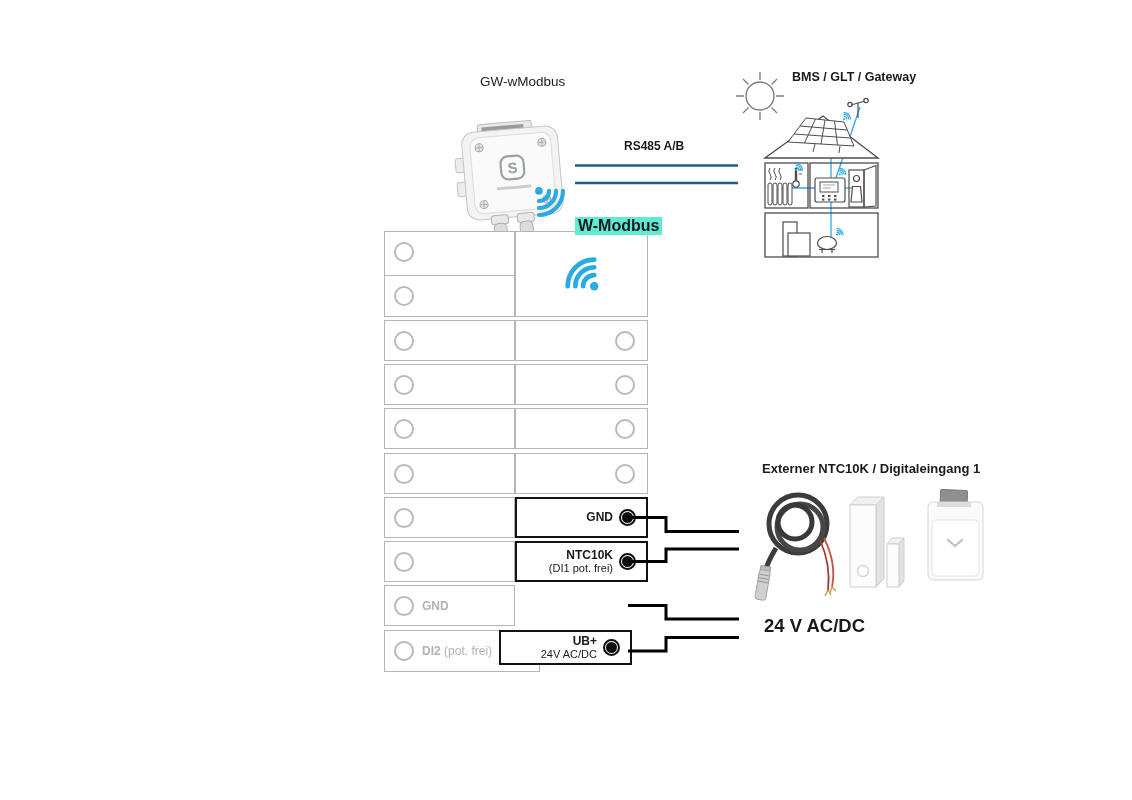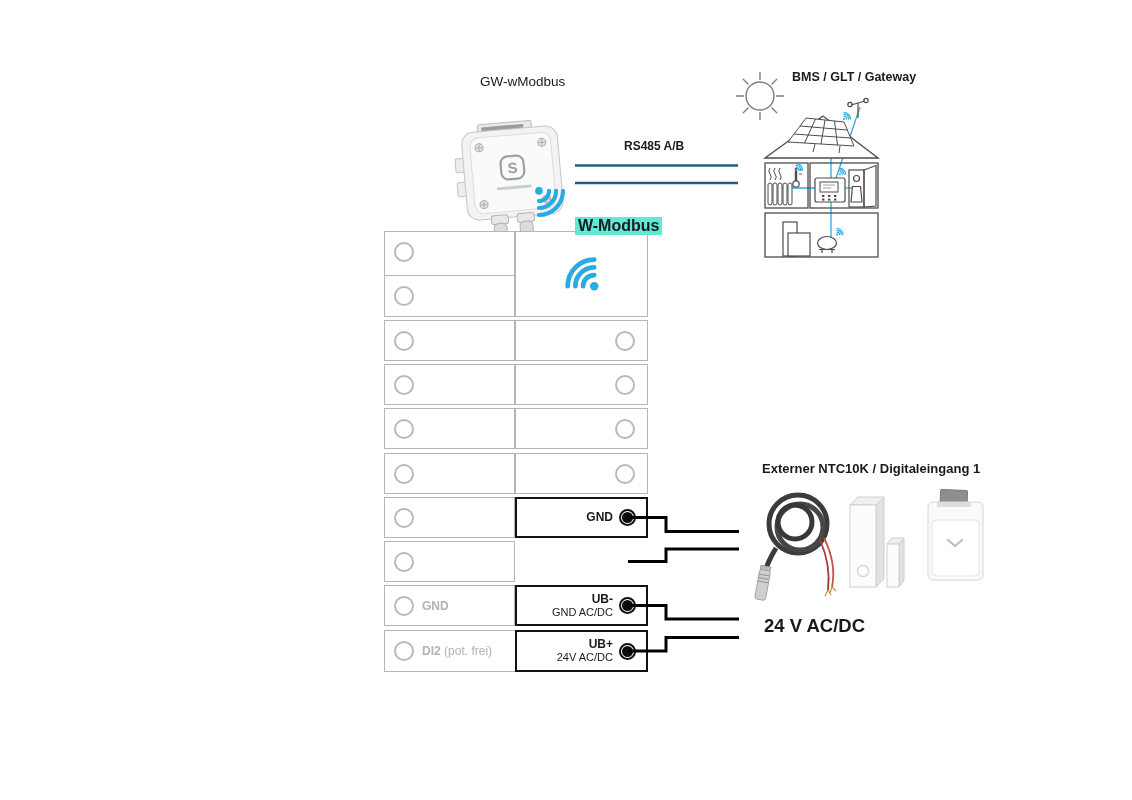--- a/index.html
+++ b/index.html
@@ -238,30 +238,30 @@
 
   <div class="tbl-box dark" style="left:515px;top:497px;width:133px;height:41px">
     <div class="krow">
       <div class="tl">
         <div class="l1">GND</div>
         <div class="l2"></div>
       </div>
       <div class="conn"></div>
     </div>
   </div>
-  <div class="tbl-box dark" style="left:515px;top:585px;width:133px;height:41px">
+  <div class="tbl-box dark" style="left:515px;top:541px;width:133px;height:41px">
     <div class="krow">
       <div class="tl">
-        <div class="l1">UB-</div>
-        <div class="l2">GND AC/DC</div>
+        <div class="l1">NTC10K</div>
+        <div class="l2">(DI1 pot. frei)</div>
       </div>
       <div class="conn"></div>
     </div>
   </div>
-  <div class="tbl-box dark" style="left:515px;top:630px;width:133px;height:42px">
+  <div class="tbl-box dark" style="left:499px;top:630px;width:133px;height:35px">
     <div class="krow">
       <div class="tl">
         <div class="l1">UB+</div>
         <div class="l2">24V AC/DC</div>
       </div>
       <div class="conn"></div>
     </div>
   </div>
 
   <svg class="abs" style="left:0;top:0;pointer-events:none" width="1132" height="800" viewBox="0 0 1132 800">

